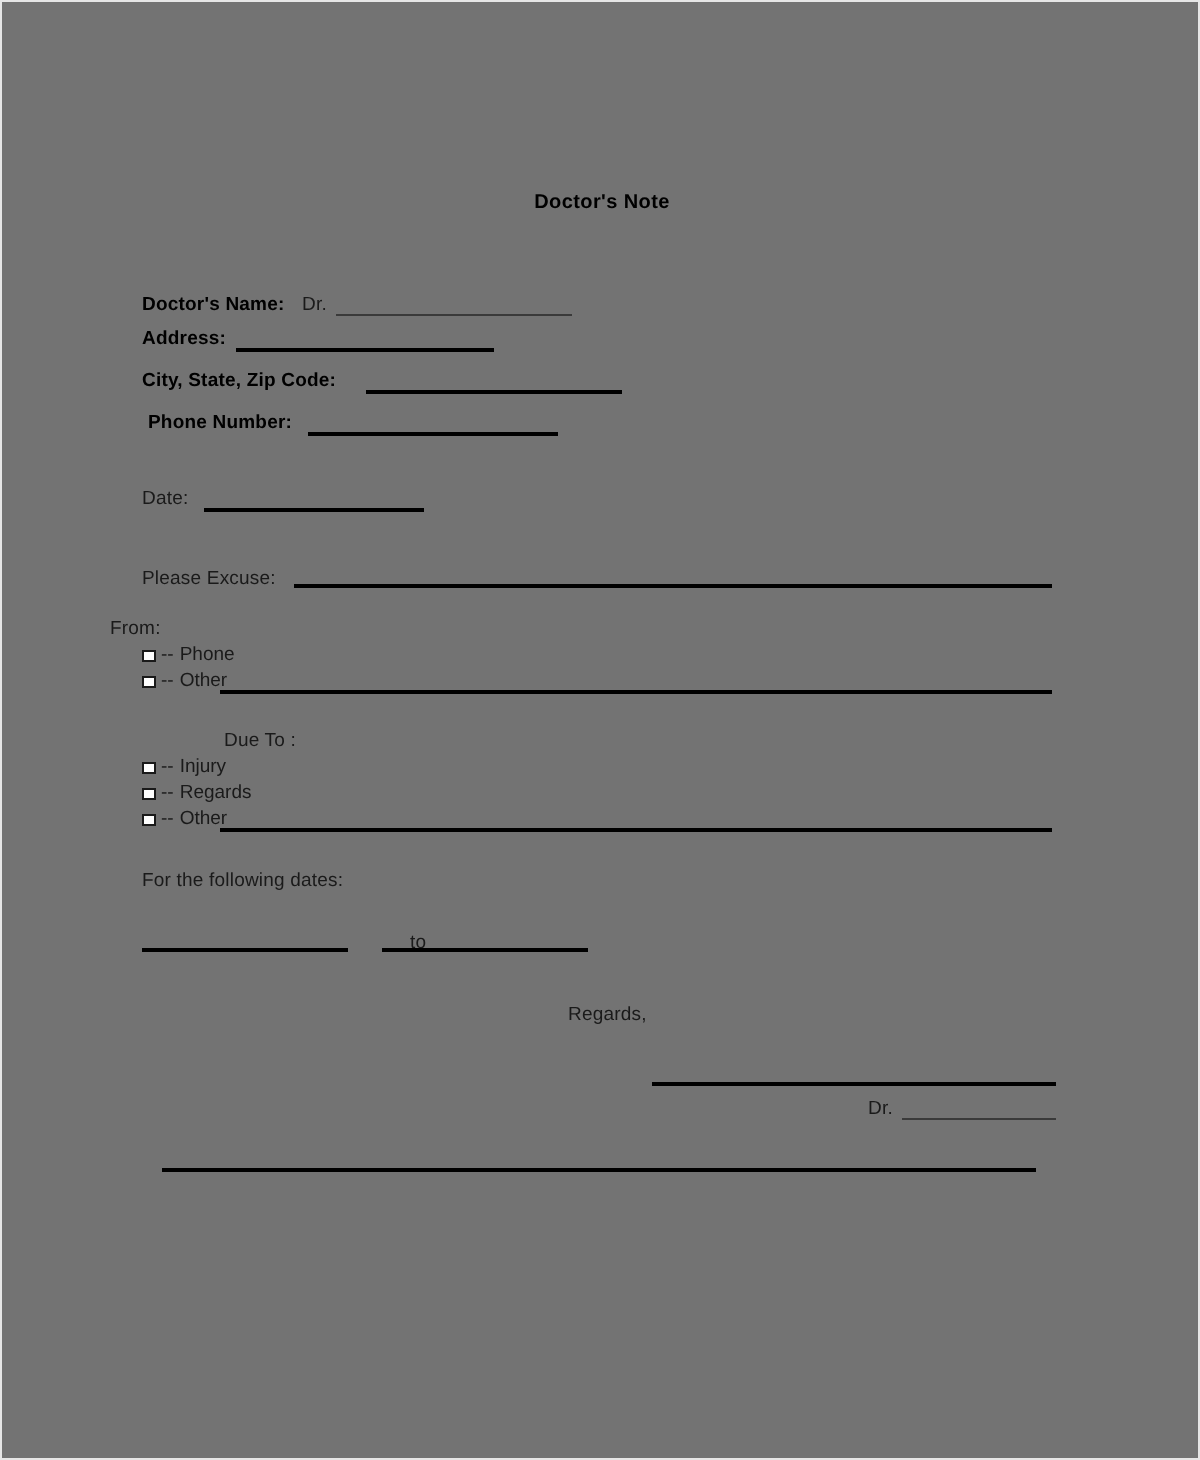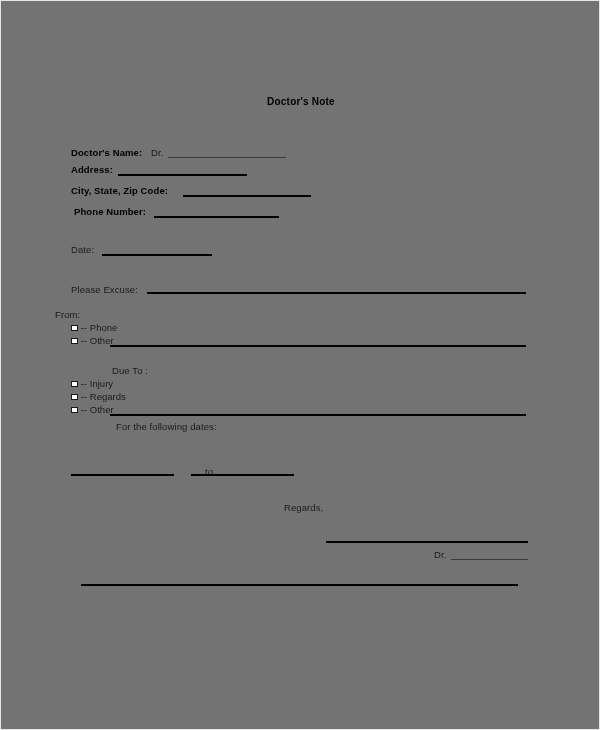--- a/index.html
+++ b/index.html
@@ -143,21 +143,21 @@
   </div>
 
   <div class="cb-row" style="left:70px; top:403px;">
     <span class="cb-box"></span>
     <span>--</span>
     <span style="width:3px;"> </span>
     <span>Other</span>
   </div>
   <div class="rule" style="left:109px; top:413px; width:416px;"></div>
 
-  <div class="t" style="left:70px; top:420px;margin-left:45px;">For the following dates:</div>
+  <div class="t" style="left:70px; top:434px;">For the following dates:</div>
 
   <div class="rule" style="left:70px; top:473px; width:103px;"></div>
   <div class="t" style="left:176px; top:465px;margin-left:28px;">to</div>
   <div class="rule" style="left:190px; top:473px; width:103px;"></div>
 
   <div class="t" style="left:283px; top:501px;">Regards,</div>
 
   <div class="rule" style="left:325px; top:540px; width:202px;"></div>
 
   <div class="t" style="left:433px; top:548px;">Dr.</div>

